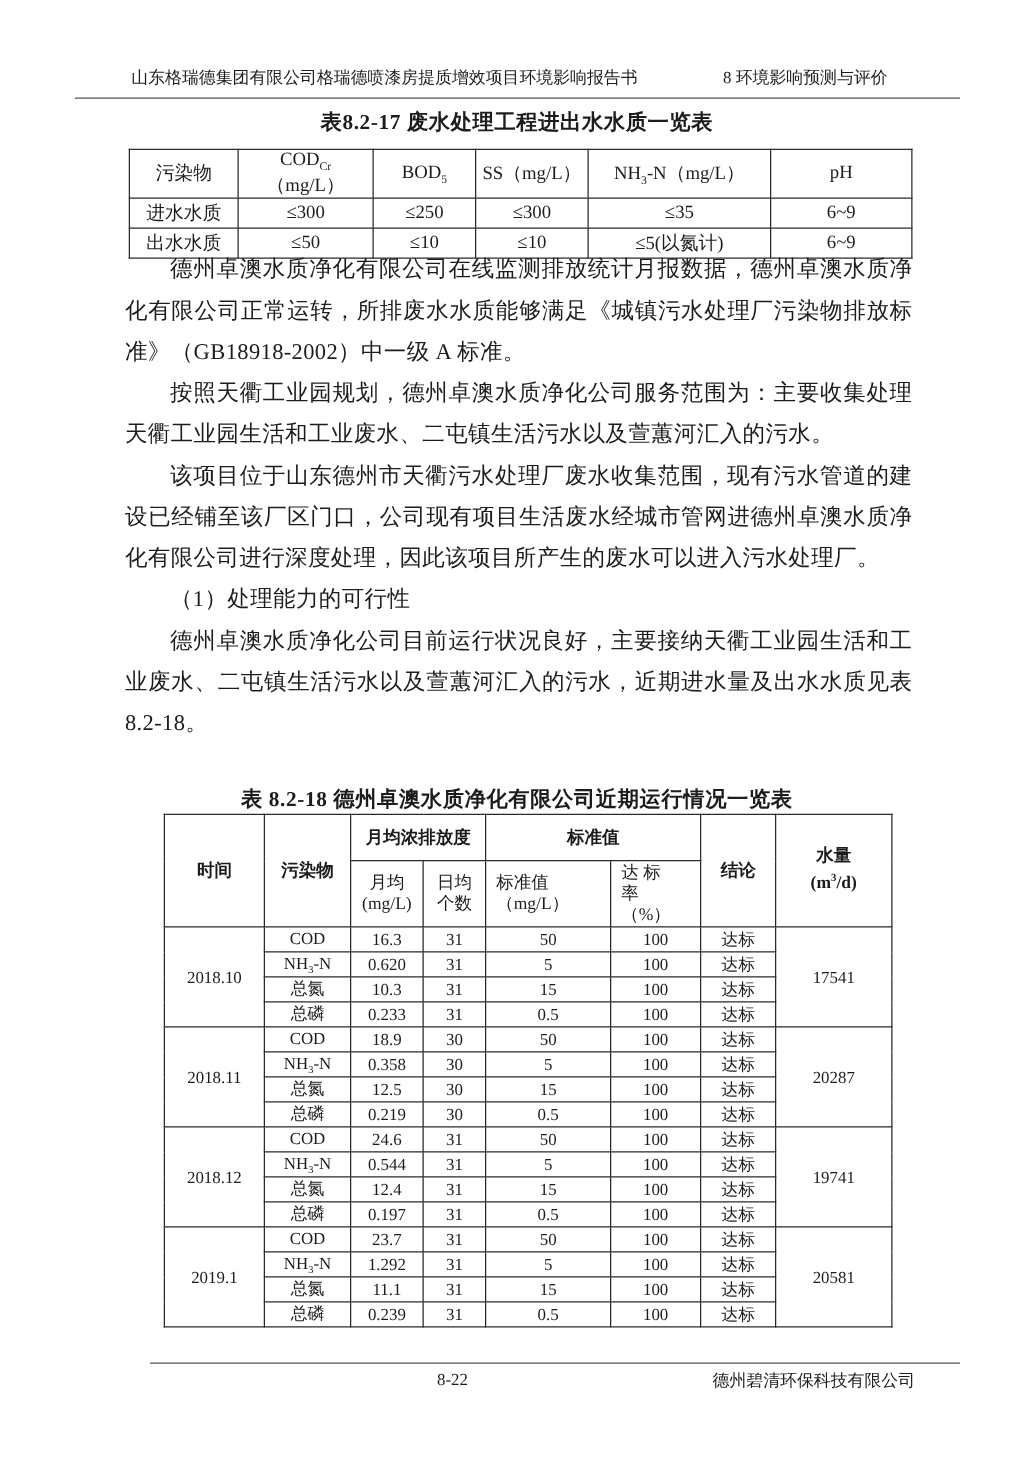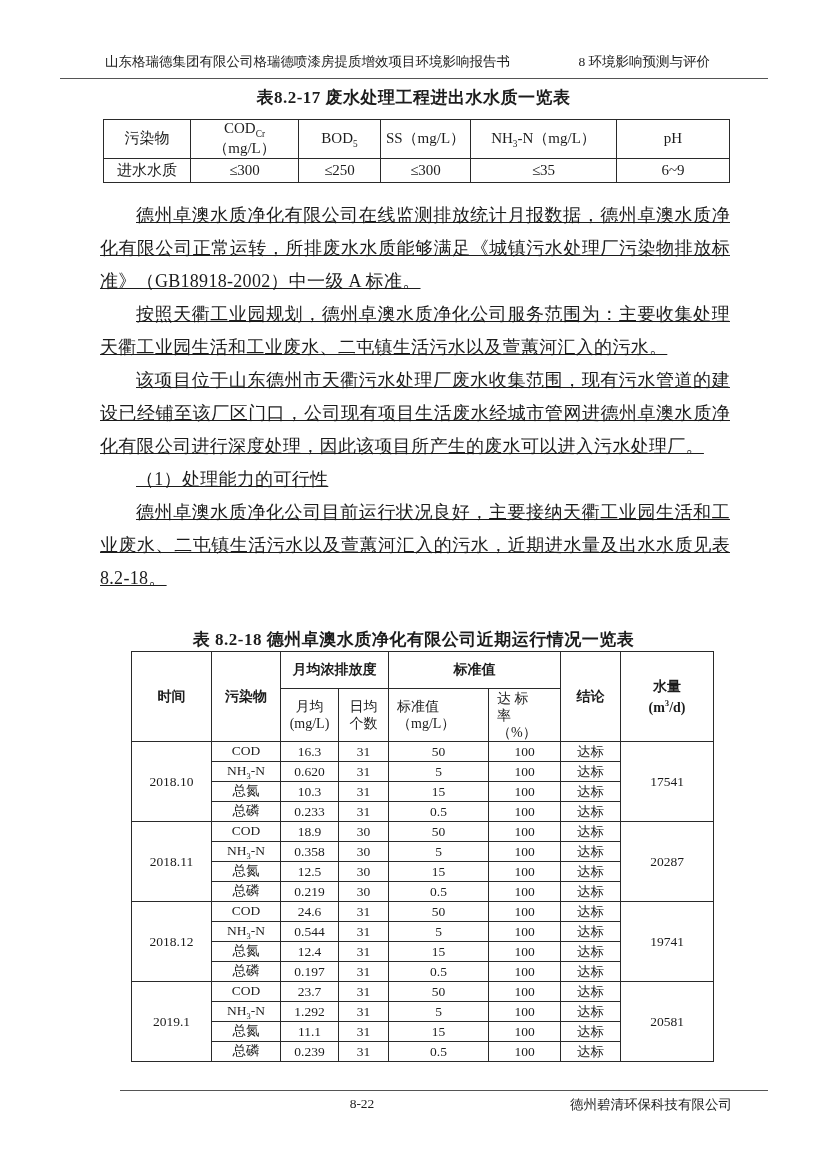--- a/index.html
+++ b/index.html
@@ -26,21 +26,21 @@
   sup{font-size:.62em;}
 
   
   .t1{position:absolute;top:119px;left:103px;width:626px;font-size:15px;}
   .t1 th{height:27px;}
   .t1 td{height:23px;}
 
   
   .bodytext{position:absolute;top:199px;left:100px;width:630px;font-size:18px;
             line-height:33px;text-align:justify;letter-spacing:.3px;}
-  .bodytext p{margin:0;text-indent:2em;text-decoration:underline;}
+  .bodytext p{margin:0;text-indent:2em;}
 
   
   .t2{position:absolute;top:651px;left:131px;width:582px;font-size:14px;}
   .t2 thead tr.r1 th{height:36px;font-weight:bold;}
   .t2 thead tr.r2 th{height:52px;}
   .t2 td{height:19px;font-size:13.5px;}
   .t2 th.left{text-align:left;padding-left:8px;}
   .t2 .hline{line-height:17px;}
 
   
@@ -79,20 +79,28 @@
         <th><span>pH</span><sub></sub><span></span></th>
       </tr>
     </thead>
     <tbody>
       <tr>
         <td>进水水质</td>
         <td>≤300</td>
         <td>≤250</td>
         <td>≤300</td>
         <td>≤35</td>
+        <td>6~9</td>
+      </tr>
+      <tr>
+        <td>出水水质</td>
+        <td>≤50</td>
+        <td>≤10</td>
+        <td>≤10</td>
+        <td>≤5(以氮计)</td>
         <td>6~9</td>
       </tr>
     </tbody>
   </table>
 
   <div class="bodytext">
     <p>德州卓澳水质净化有限公司在线监测排放统计月报数据，德州卓澳水质净化有限公司正常运转，所排废水水质能够满足《城镇污水处理厂污染物排放标准》（GB18918-2002）中一级 A 标准。</p>
     <p>按照天衢工业园规划，德州卓澳水质净化公司服务范围为：主要收集处理天衢工业园生活和工业废水、二屯镇生活污水以及萱蕙河汇入的污水。</p>
     <p>该项目位于山东德州市天衢污水处理厂废水收集范围，现有污水管道的建设已经铺至该厂区门口，公司现有项目生活废水经城市管网进德州卓澳水质净化有限公司进行深度处理，因此该项目所产生的废水可以进入污水处理厂。</p>
     <p>（1）处理能力的可行性</p>

